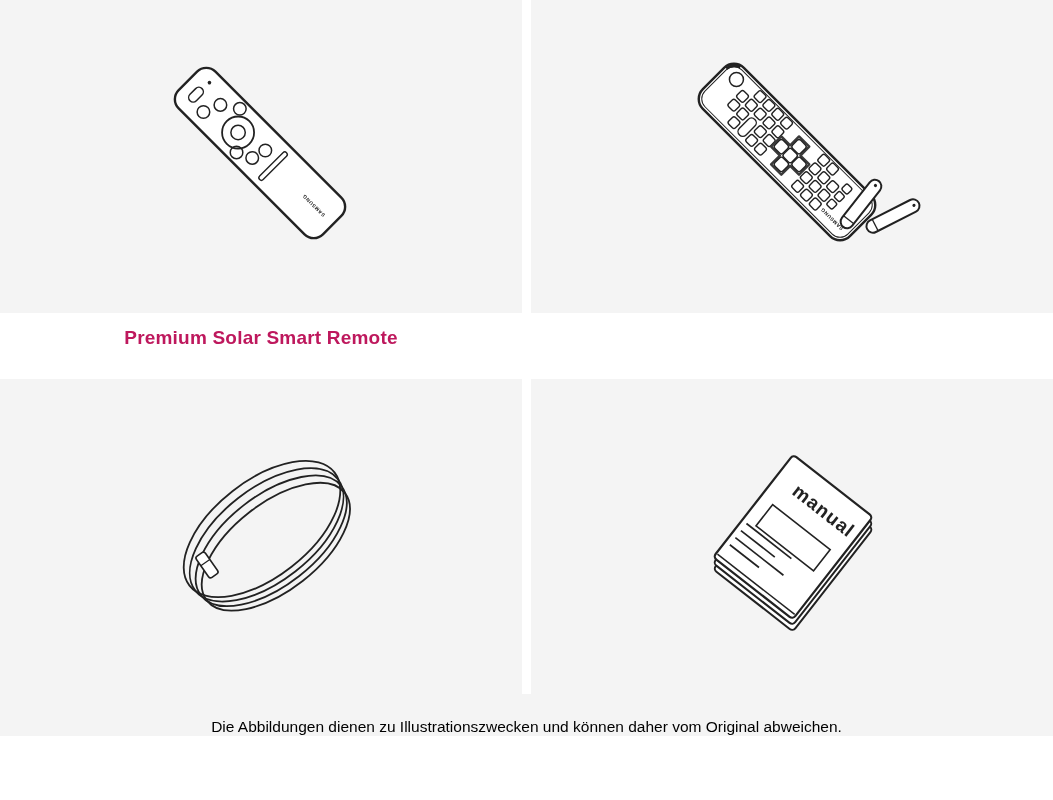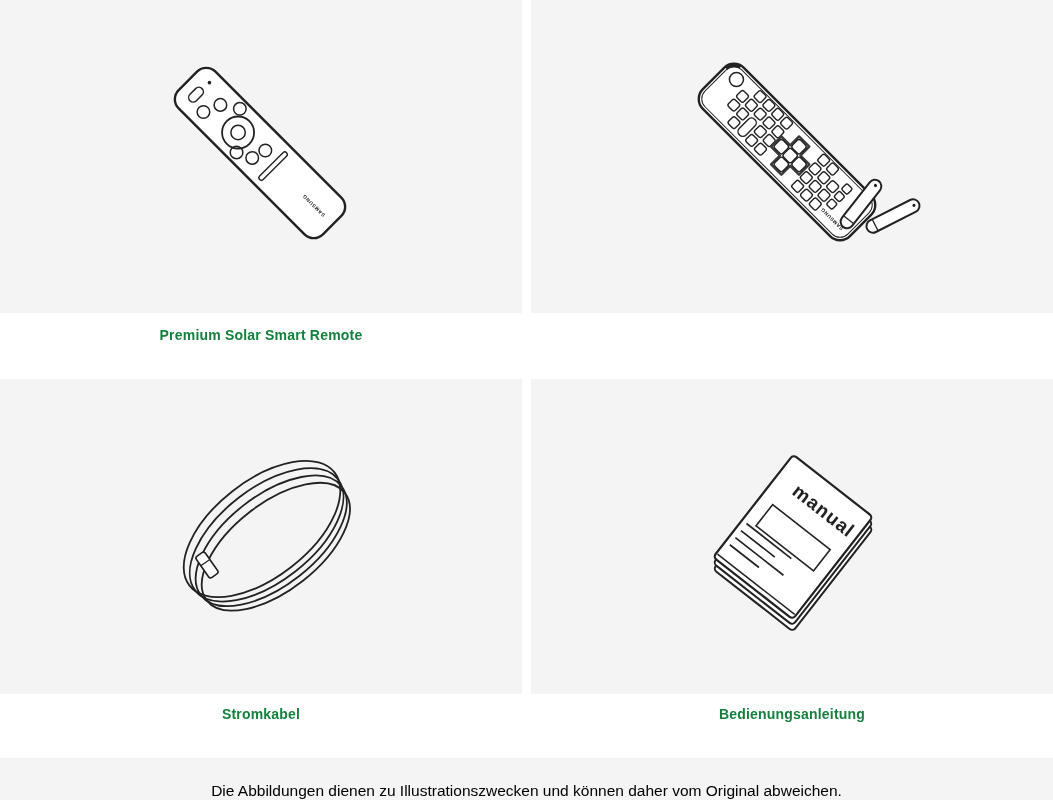--- a/index.html
+++ b/index.html
@@ -19,24 +19,24 @@
   figure { margin: 0; }
   .imgbox {
     background: #f4f4f4;
     display: flex; align-items: center; justify-content: center;
     overflow: hidden;
   }
   .imgbox.r1 { height: 313px; }
   .imgbox.r2 { height: 315px; }
   .caption {
     text-align: center;
-    font-size: 14px;
+    font-size: 19px;
     font-weight: 700;
     letter-spacing: 0.2px;
-    color: #15803d;
+    color: #be185d;
     box-sizing: border-box;
   }
   .cap1 { height: 66px; padding-top: 14px; }
   .cap2 { height: 64px; padding-top: 12px; }
   .footer {
     height: 42px;
     background: #f4f4f4;
     display: flex; align-items: flex-end; justify-content: center;
     font-size: 15.5px;
     color: #000;
@@ -173,21 +173,20 @@
           <ellipse cx="0" cy="7.5" rx="90.5" ry="46.5"></ellipse>
           <ellipse cx="0" cy="15" rx="89" ry="45"></ellipse>
           <ellipse cx="0" cy="22.5" rx="87.5" ry="43.5"></ellipse>
         </g>
         <g transform="translate(207,186) rotate(-35)">
           <rect class="body-fill" x="-5.5" y="-13" width="11" height="26" rx="2.5" stroke-width="1.6"></rect>
           <line class="ln" x1="-5.5" y1="-3" x2="5.5" y2="-3" stroke-width="1.2"></line>
         </g>
       </svg>
     </div>
-    <figcaption class="caption cap2">Stromkabel</figcaption>
   </figure>
 
   <figure>
     <div class="imgbox r2">
       <svg width="522" height="315" viewBox="0 0 522 315">
         <g transform="translate(262,158) rotate(38)">
           <rect class="body-fill" x="-43" y="-55.5" width="101" height="130" rx="4" stroke-width="2"></rect>
           <rect class="body-fill" x="-46.8" y="-60.2" width="101" height="130" rx="4" stroke-width="2"></rect>
           <rect class="body-fill" x="-50.5" y="-65" width="101" height="130" rx="4" stroke-width="2.2"></rect>
           <line class="ln" x1="-49" y1="60" x2="49" y2="60" stroke-width="1.5"></line>
@@ -195,20 +194,19 @@
           <rect class="ln" x="-36" y="-13" width="73" height="27" stroke-width="1.6"></rect>
           <g class="ln" stroke-width="1.7">
             <line x1="-45" y1="18" x2="12" y2="18"></line>
             <line x1="-45" y1="27" x2="-2" y2="27"></line>
             <line x1="-45" y1="36" x2="16" y2="36"></line>
             <line x1="-45" y1="45" x2="-8" y2="45"></line>
           </g>
         </g>
       </svg>
     </div>
-    <figcaption class="caption cap2">Bedienungsanleitung</figcaption>
   </figure>
 
 </div>
 
 <div class="footer">
   <span>Die Abbildungen dienen zu Illustrationszwecken und können daher vom Original abweichen.</span>
 </div>
 
 </body></html>

